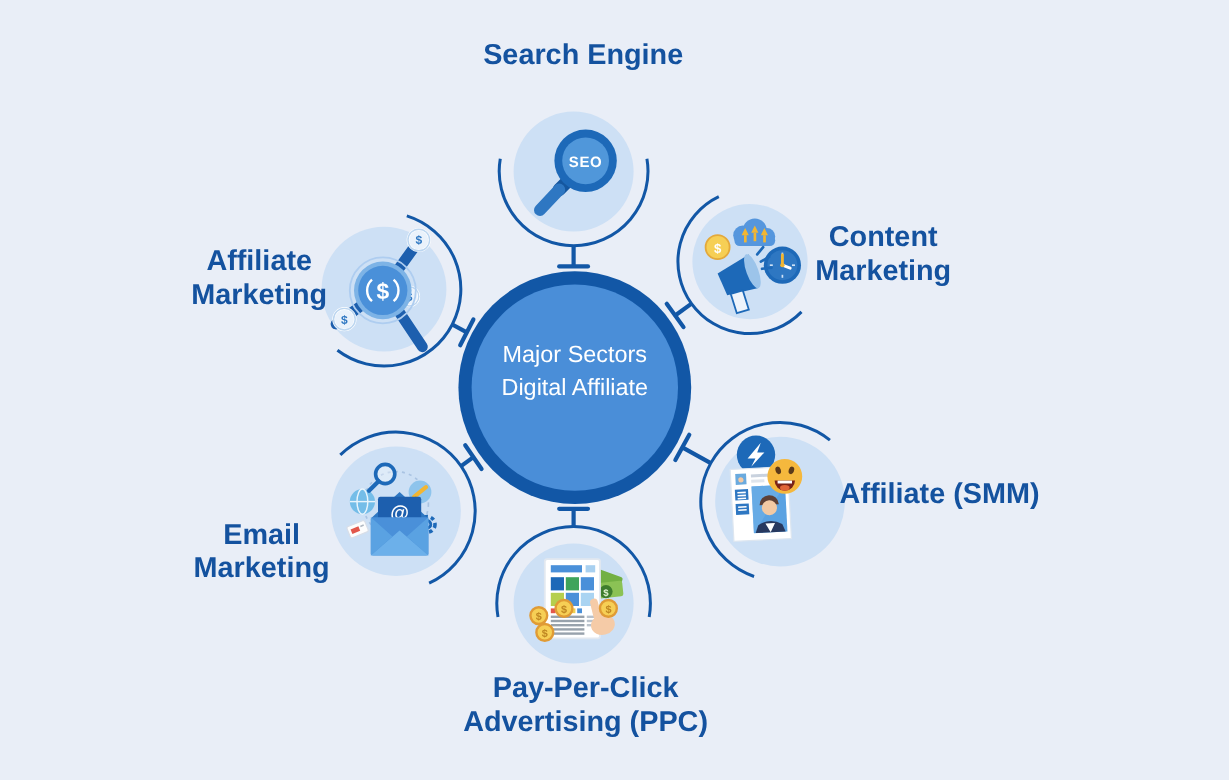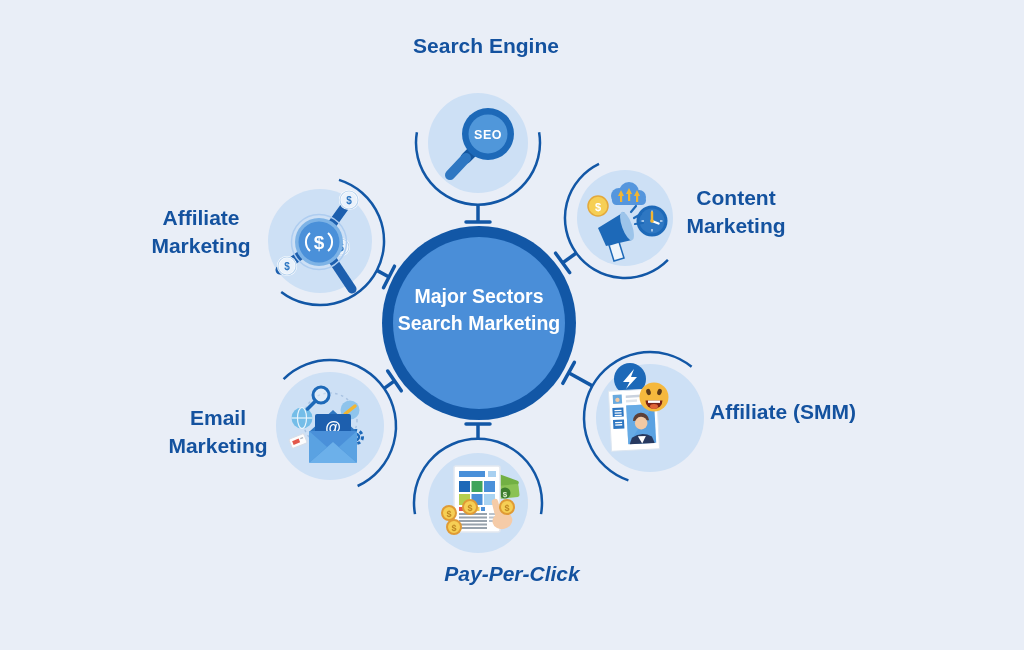--- a/index.html
+++ b/index.html
@@ -2,25 +2,25 @@
 <html><head>
 <meta charset="utf-8">
 <style>
   html,body{margin:0;padding:0;}
   body{width:1024px;height:650px;background:#e9eef7;font-family:"Liberation Sans",sans-serif;overflow:hidden;}
   .stage{position:relative;width:1024px;height:650px;background:#e9eef7;}
   svg.diagram{position:absolute;left:0;top:0;}
   svg text{font-family:"Liberation Sans",sans-serif;}
   .node-label{
     position:absolute;transform:translateX(-50%);text-align:center;
-    font-weight:700;font-size:21px;line-height:28px;color:#14529f;white-space:nowrap;
+    font-weight:700;font-size:24px;line-height:28px;color:#14529f;white-space:nowrap;
   }
   .center-label{
     position:absolute;transform:translateX(-50%);text-align:center;
-    font-weight:700;font-size:19.5px;line-height:27px;color:#ffffff;white-space:nowrap;
+    font-weight:400;font-size:19.5px;line-height:27px;color:#ffffff;white-space:nowrap;
   }
 </style>
 </head>
 <body>
 
 <div class="stage">
 
 <svg class="diagram" width="1024" height="650" viewBox="0 0 1024 650">
 
   <g stroke="#1257a6" fill="none">
@@ -268,43 +268,44 @@
       <circle cx="319" cy="242" r="20.5" fill="#4a90d9"></circle>
       <path d="M310 233 A12 12 0 0 0 310 251" fill="none" stroke="#ffffff" stroke-width="2"></path>
       <path d="M328 233 A12 12 0 0 1 328 251" fill="none" stroke="#ffffff" stroke-width="2"></path>
       <text x="319" y="249" text-anchor="middle" font-size="19" font-weight="bold" fill="#ffffff">$</text>
     </g>
   </g>
 </svg>
 
   <div class="center-label" style="left:479px;top:283px;">
     <div>Major Sectors</div>
-    <div>Search Marketing</div>
+    <div>Digital Affiliate</div>
   </div>
 
   <div class="node-label" style="left:486px;top:32px;">
     <div>Search Engine</div>
   </div>
 
   <div class="node-label" style="left:736px;top:184px;">
     <div>Content</div>
     <div>Marketing</div>
   </div>
 
   <div class="node-label" style="left:783px;top:398px;">
     <div>Affiliate (SMM)</div>
   </div>
 
-  <div class="node-label" style="left:512px;top:560px;font-style:italic;">
+  <div class="node-label" style="left:488px;top:560px;">
     <div>Pay-Per-Click</div>
-  </div>
-
-  <div class="node-label" style="left:218px;top:404px;">
+    <div>Advertising (PPC)</div>
+  </div>
+
+  <div class="node-label" style="left:218px;top:432px;">
     <div>Email</div>
     <div>Marketing</div>
   </div>
 
-  <div class="node-label" style="left:201px;top:204px;">
+  <div class="node-label" style="left:216px;top:204px;">
     <div>Affiliate</div>
     <div>Marketing</div>
   </div>
 
 </div>
 
 </body></html>

